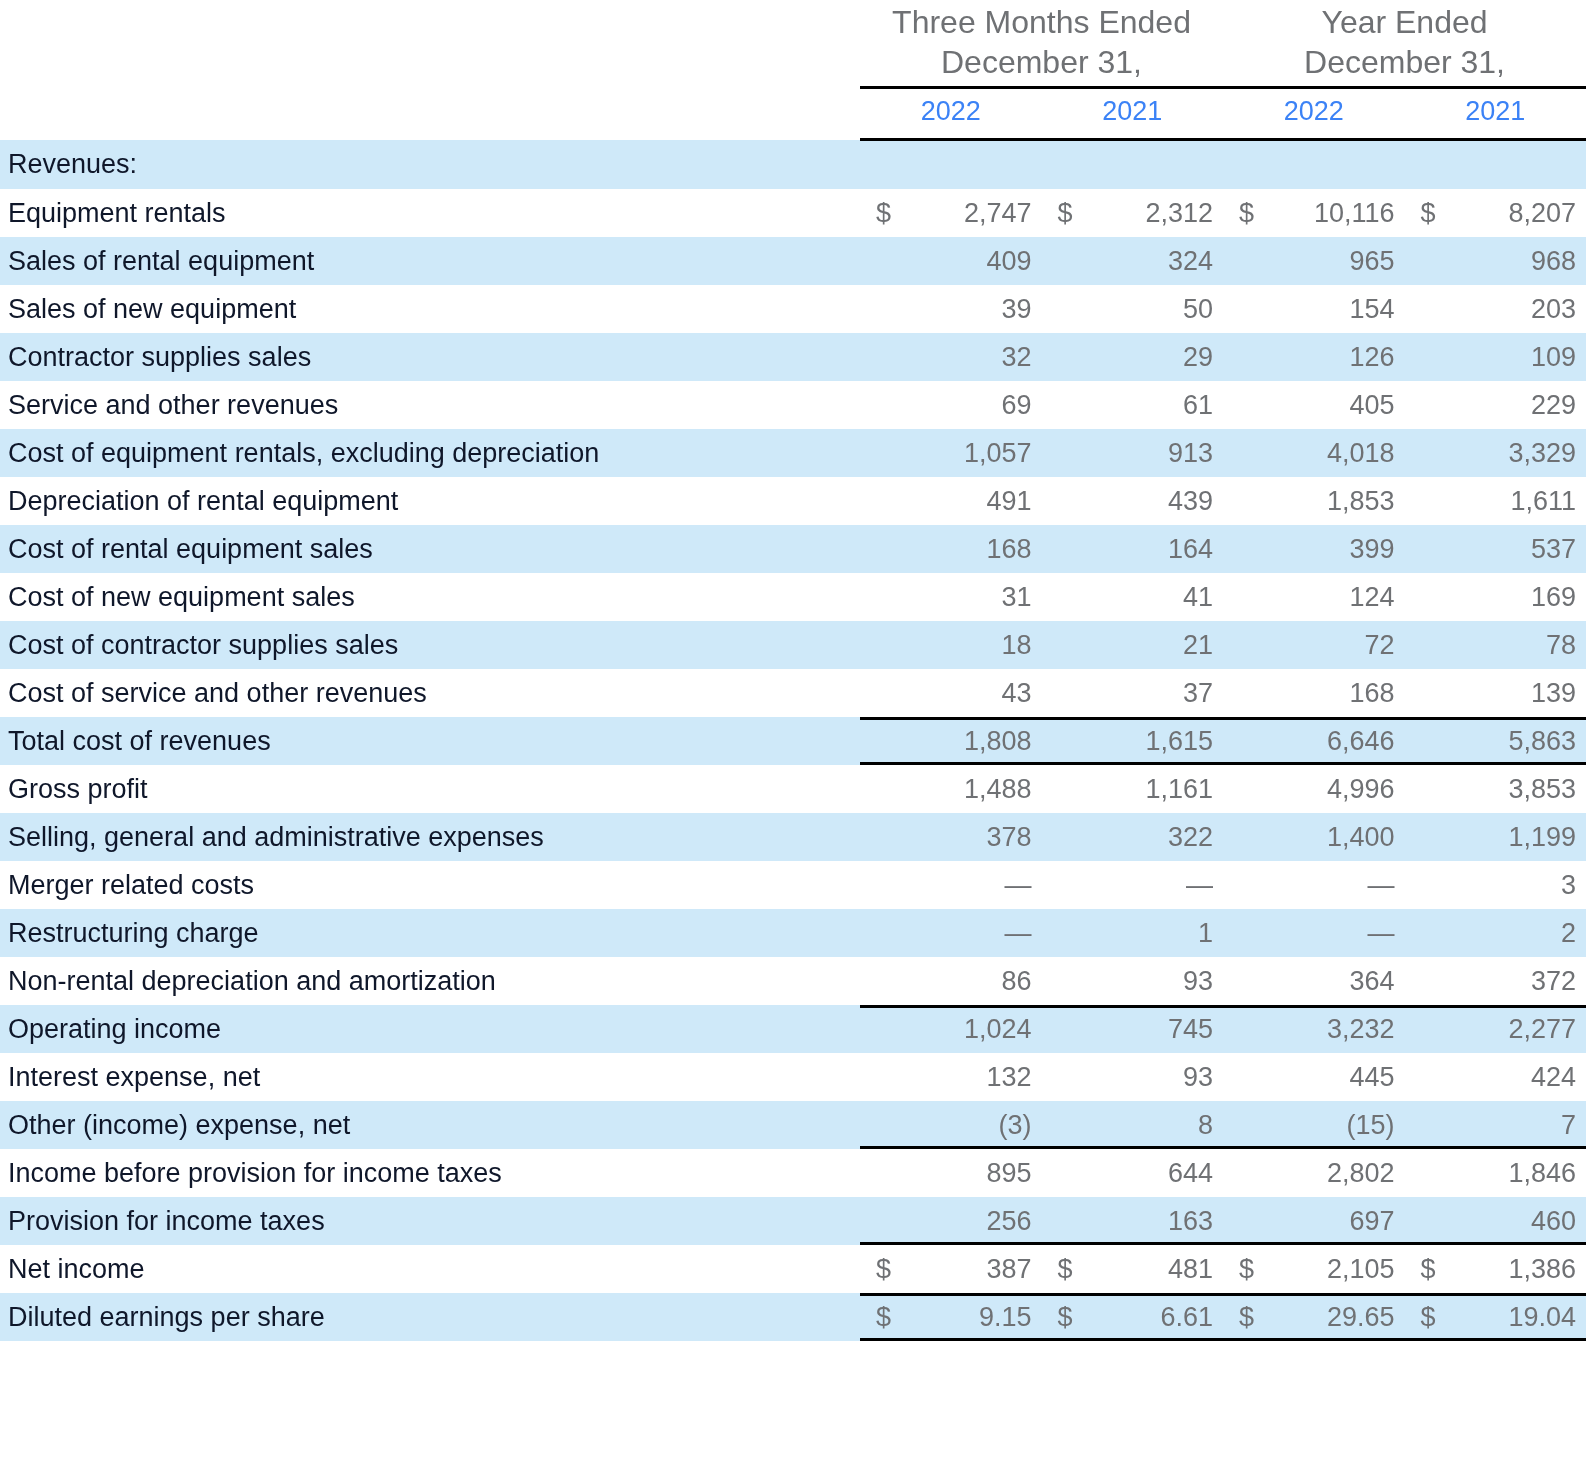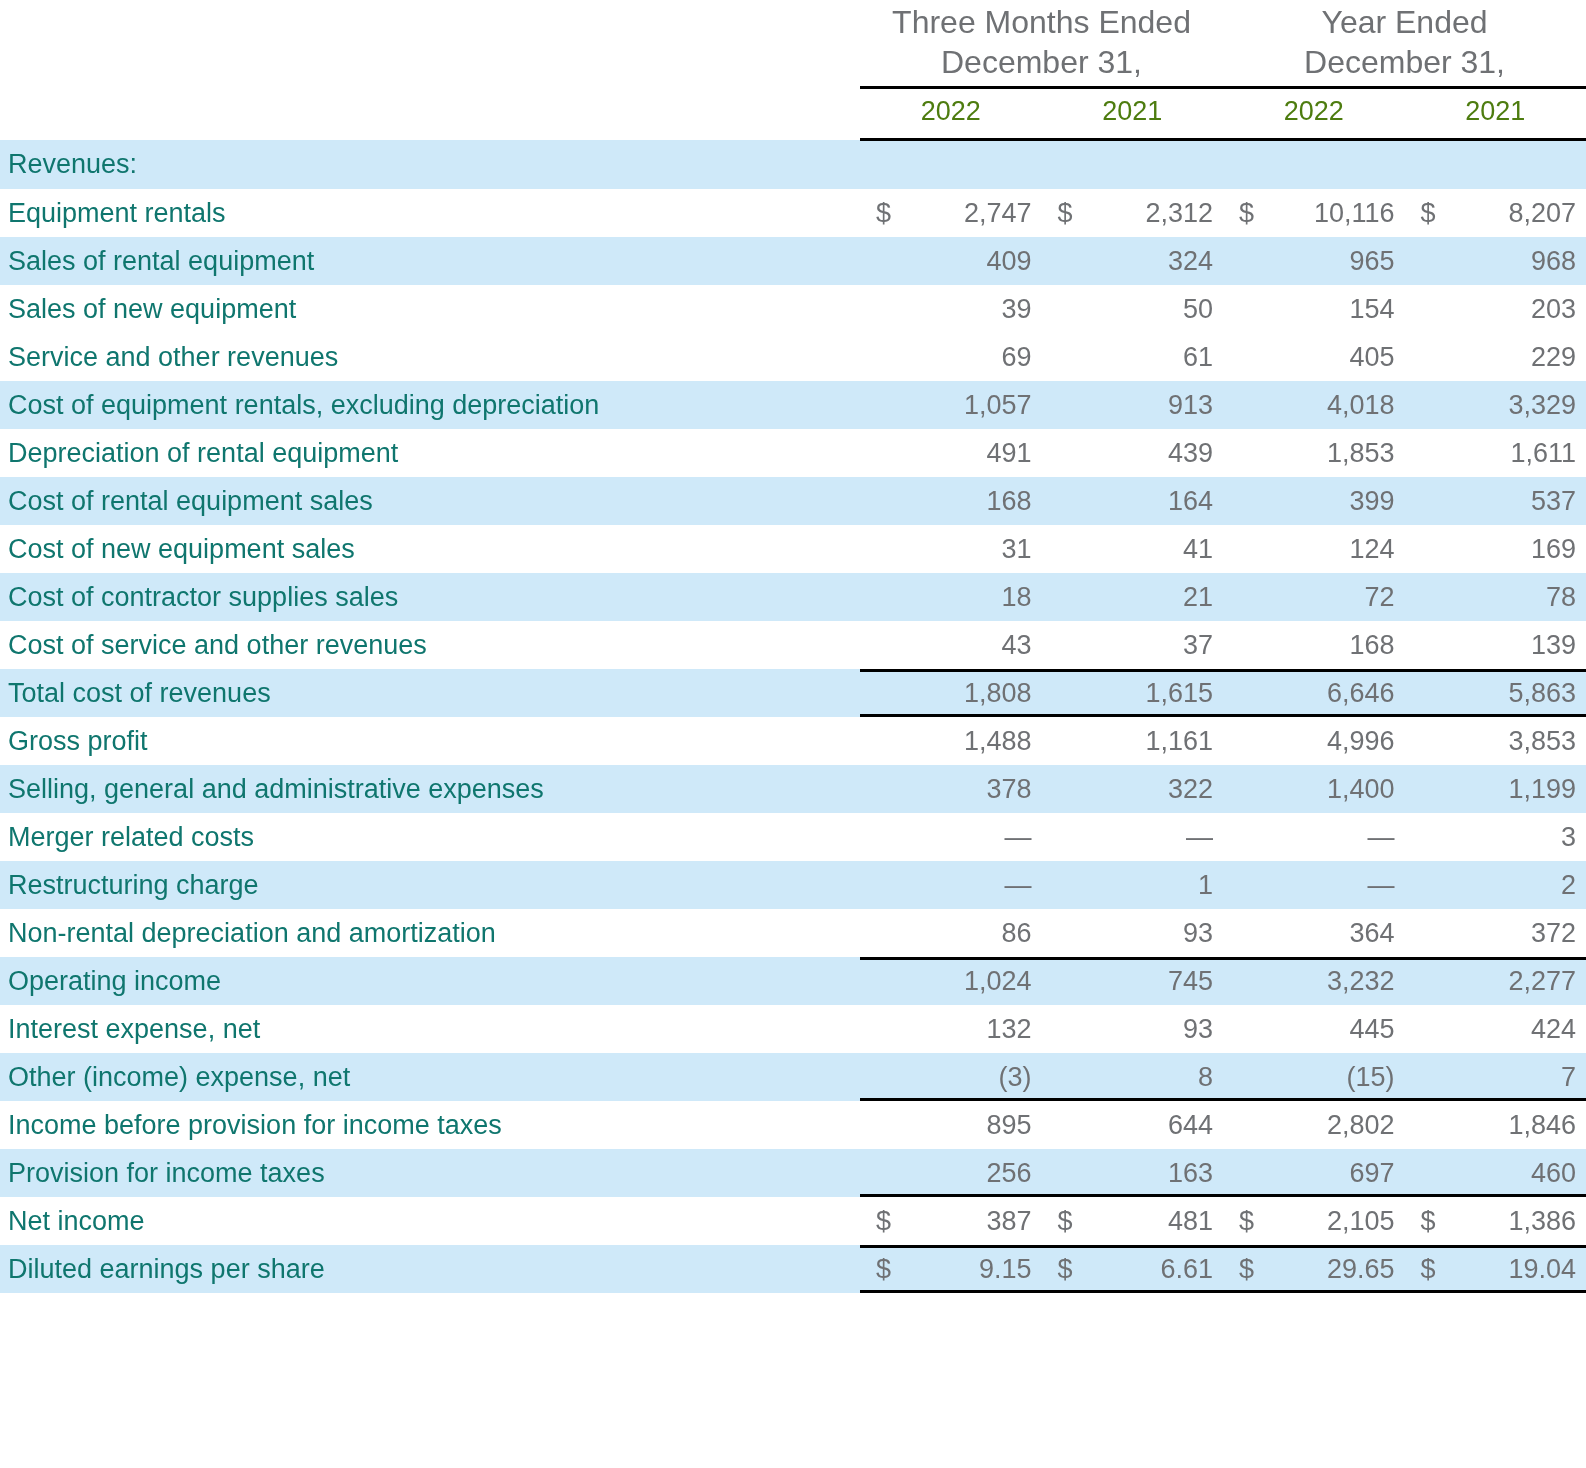--- a/index.html
+++ b/index.html
@@ -37,37 +37,37 @@
     white-space: nowrap;
   }
   .grp-head td.spacer { background: #ffffff; }
 
   .grp-rule td { padding: 0; height: 6px; }
   .grp-rule td.rule { border-bottom: 3px solid #000; }
 
   .yr-head td {
     text-align: center;
     font-size: 27px;
-    color: #4d7c0f;
+    color: #3b82f6;
     height: 44px;
     padding: 0;
     vertical-align: middle;
   }
 
   .yr-rule td { padding: 0; height: 5px; }
   .yr-rule td.rule { border-bottom: 3px solid #000; }
 
   
   tr.datarow { height: 48px; }
   tr.datarow.odd  td { background: #cfe9f9; }
   tr.datarow.even td { background: #ffffff; }
 
   td.label {
     font-size: 27px;
-    color: #0f766e;
+    color: #0f172a;
     padding: 0 0 0 8px;
     white-space: nowrap;
     vertical-align: middle;
     height: 48px;
   }
 
   td.num {
     font-size: 27px;
     color: #6f7174;
     vertical-align: middle;
@@ -204,20 +204,35 @@
         <td class="num pad-l">
           <span class="plain">50</span>
         </td>
         <td class="num pad-l">
           <span class="plain">154</span>
         </td>
         <td class="num pad-l">
           <span class="plain">203</span>
         </td>
       </tr>
+      <tr class="datarow odd">
+        <td class="label">Contractor supplies sales</td>
+        <td class="num pad-l">
+          <span class="plain">32</span>
+        </td>
+        <td class="num pad-l">
+          <span class="plain">29</span>
+        </td>
+        <td class="num pad-l">
+          <span class="plain">126</span>
+        </td>
+        <td class="num pad-l">
+          <span class="plain">109</span>
+        </td>
+      </tr>
       <tr class="datarow even">
         <td class="label">Service and other revenues</td>
         <td class="num pad-l">
           <span class="plain">69</span>
         </td>
         <td class="num pad-l">
           <span class="plain">61</span>
         </td>
         <td class="num pad-l">
           <span class="plain">405</span>

